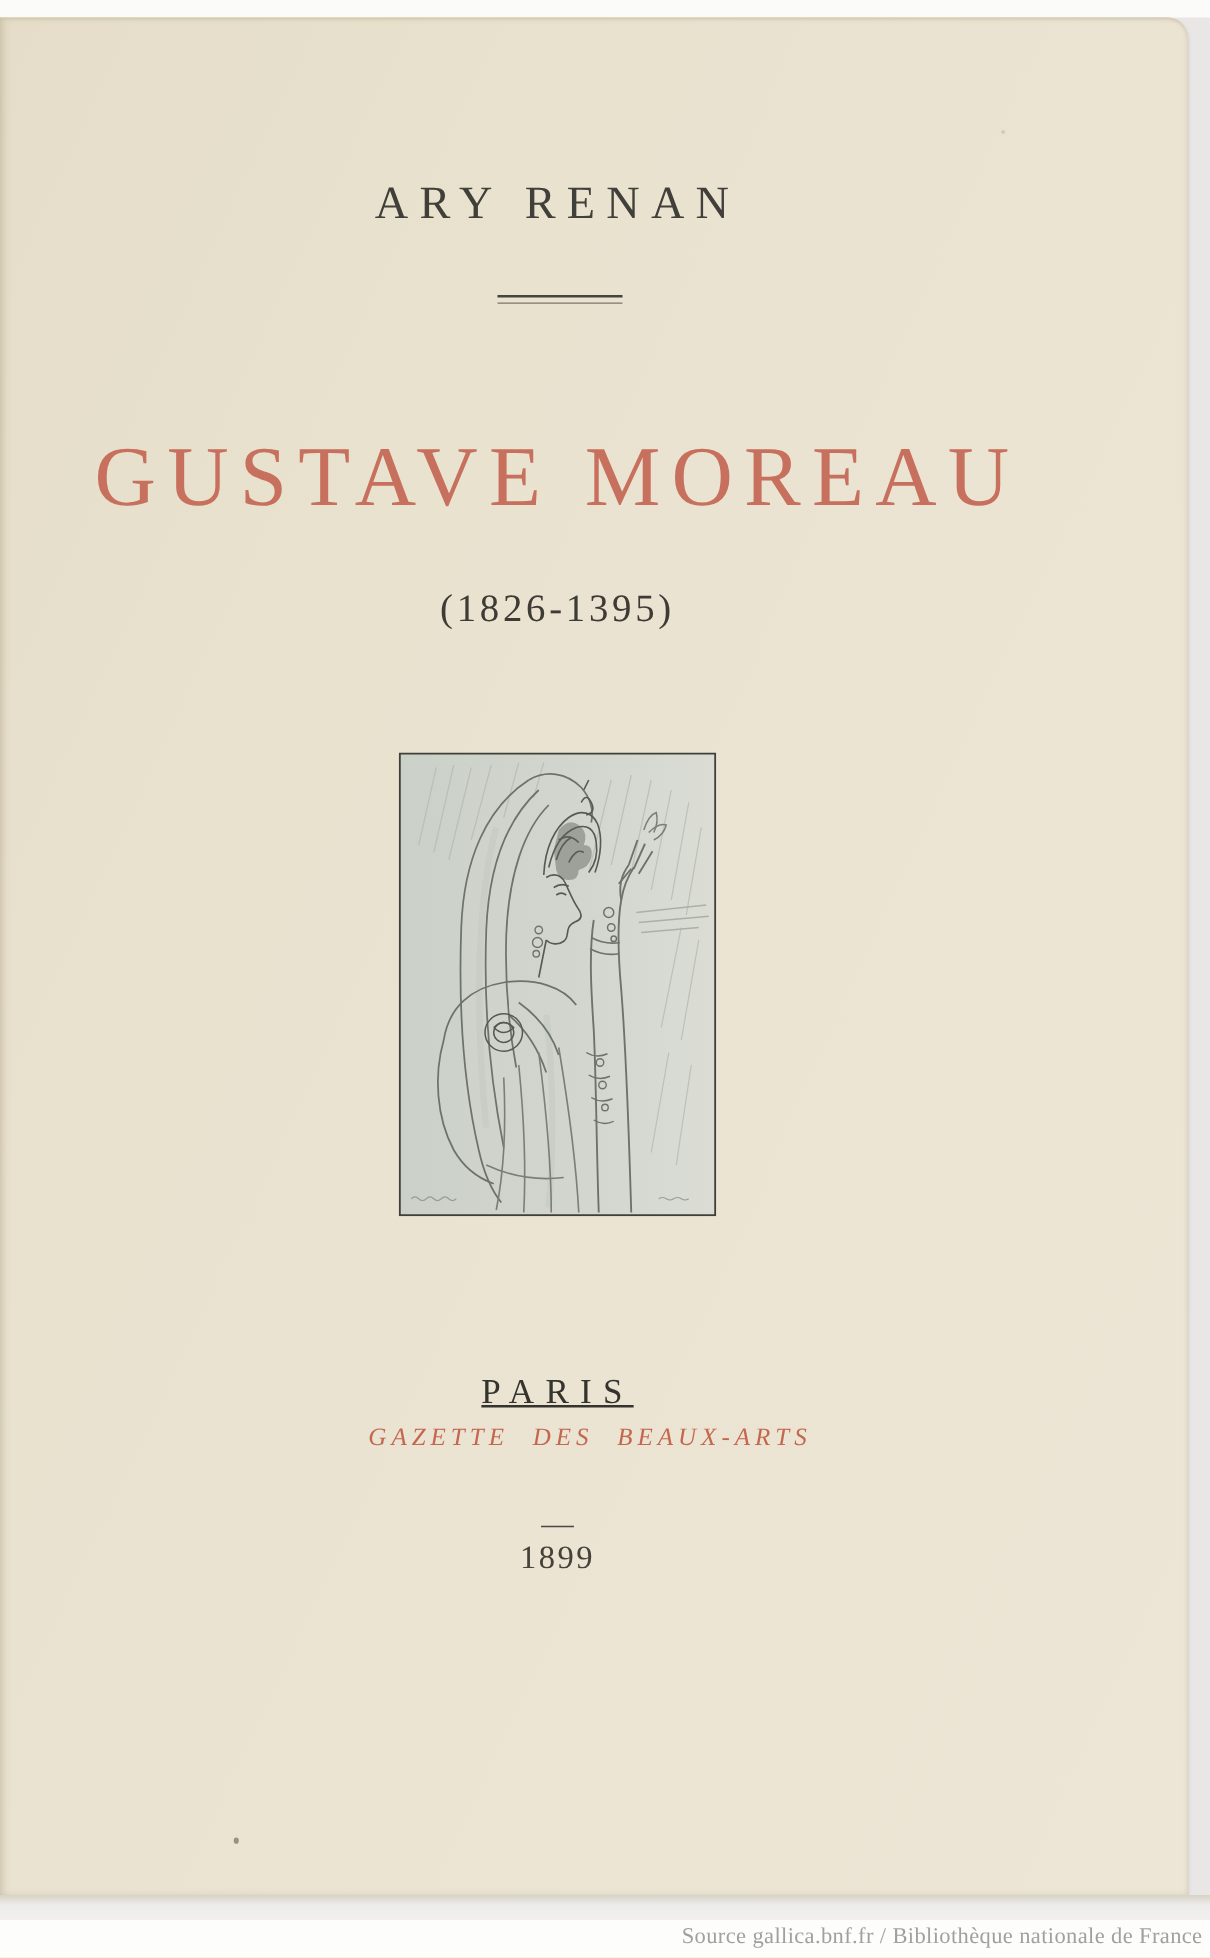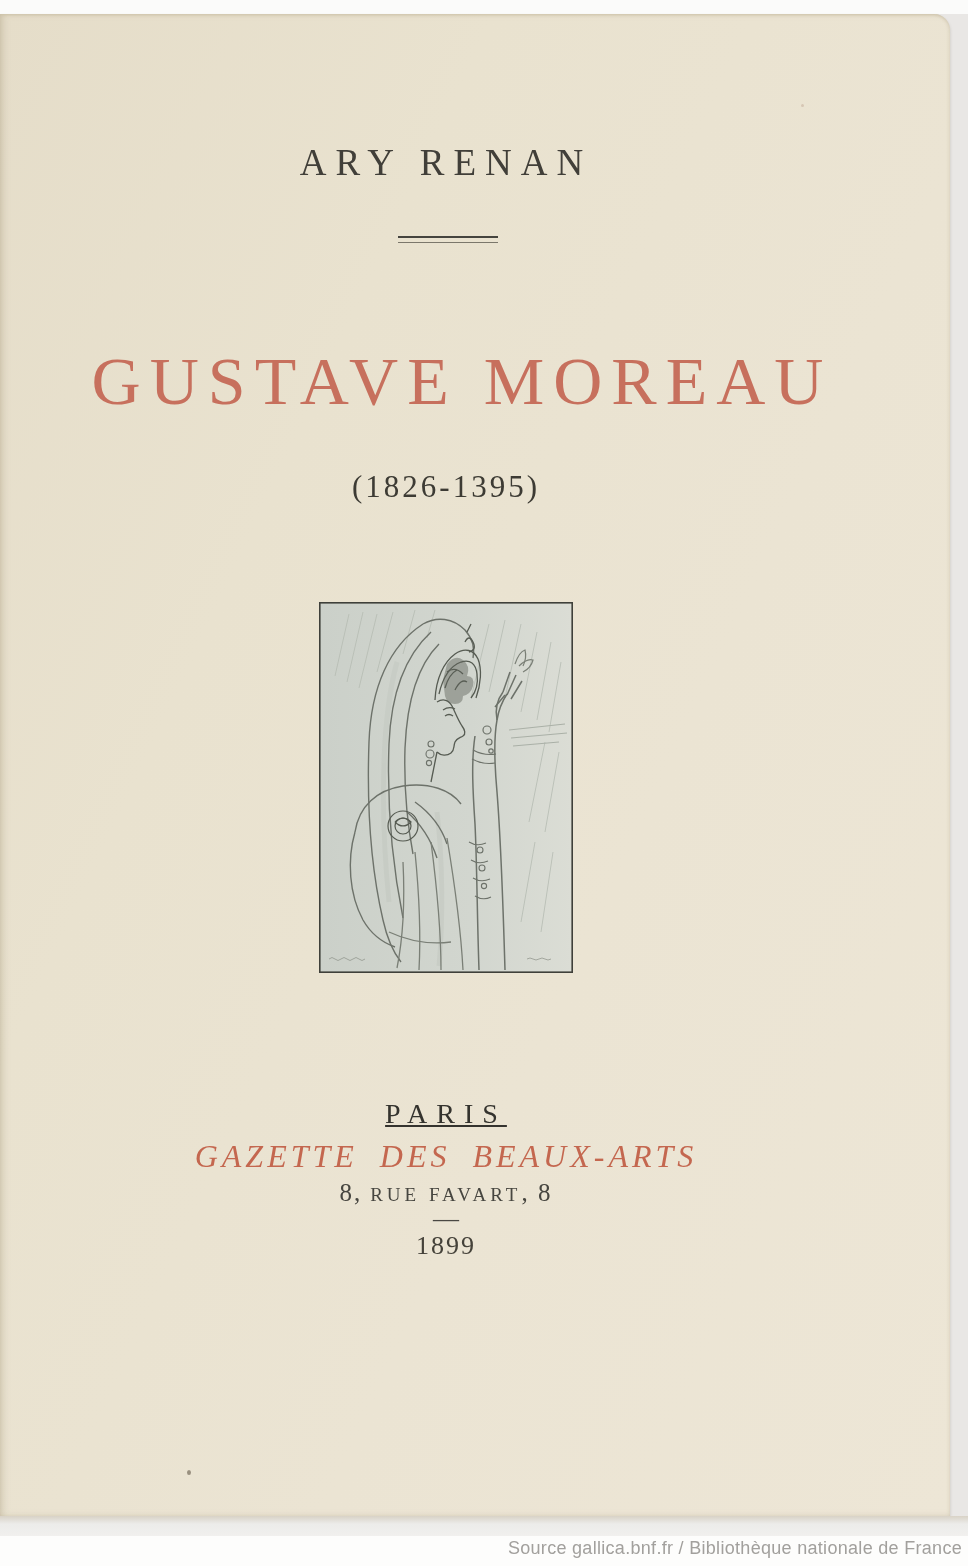--- a/index.html
+++ b/index.html
@@ -19,37 +19,37 @@
   .speck-1{left:187px;top:1456px;width:4px;height:5px;background:#847b6a;opacity:.8;}
   .speck-2{left:801px;top:90px;width:3px;height:3px;background:#cdb9a6;opacity:.7;}
 
   .content{position:absolute;left:0;top:0;width:892px;height:1566px;}
   .content > div, .content > h1{position:absolute;left:0;width:100%;
         text-align:center;margin:0;line-height:1;font-weight:400;}
 
   .author{top:144px;font-size:37px;letter-spacing:9px;color:#413f39;}
   .rule{top:236px;left:398px !important;width:100px !important;height:4px;
         border-top:2px solid #45443e;border-bottom:1px solid #7b776b;}
-  .title{top:347px;font-size:68px;letter-spacing:9px;color:#c7705d;padding-left:16px;}
+  .title{top:347px;font-size:68px;letter-spacing:9px;color:#c7705d;}
   .dates{top:471px;font-size:31px;letter-spacing:3px;color:#3d3b34;}
 
   .plate{position:absolute;left:319px;top:602px;width:254px;height:371px;}
 
   .city{top:1100px;font-size:28px;letter-spacing:9px;color:#34332e;text-decoration:underline;}
-  .publisher{top:1140px;font-size:32px;font-style:italic;letter-spacing:4px;
-             word-spacing:10px;color:#c4674f;}
+  .publisher{top:1140px;font-size:20px;font-style:italic;letter-spacing:4px;
+             word-spacing:10px;color:#c4674f;padding-left:26px;}
   .address{top:1180px;font-size:19px;letter-spacing:4px;color:#474640;}
   .address .num{font-size:25px;letter-spacing:2px;}
   .sep{top:1206px;font-size:26px;color:#4a4843;}
   .year{top:1233px;font-size:26px;letter-spacing:2px;color:#45423a;}
 
   .bottom-strip{position:absolute;left:0;top:1516px;width:968px;height:20px;
         background:linear-gradient(#d8d2c6,#ececea 40%,#f1f0ee);}
   .footer{position:absolute;left:0;top:1536px;width:968px;height:30px;background:#fdfdfc;
-        font-family:Liberation Sans, sans-serif;
+        font-family:Liberation Serif, serif;
         font-size:18px;color:#a2a09d;letter-spacing:.3px;
         text-align:right;line-height:24px;box-sizing:border-box;padding-right:6px;}
 </style>
 </head>
 <body>
 
 <div class="stage">
   <div class="top-strip"></div>
 
   <div class="page">
@@ -177,21 +177,20 @@
 
         <g stroke="#878c83" stroke-width="0.9" fill="none" opacity="0.75">
           <path d="M10 357 q3 -3 6 0 q3 3 6 0 q3 -3 6 0 q3 3 6 0 q3 -3 6 0 q3 3 6 0"></path>
           <path d="M208 357 q3 -2 6 0 q3 2 6 0 q3 -2 6 0 q3 2 6 0"></path>
         </g>
       </svg>
     </div>
 
     <div class="city">PARIS</div>
     <div class="publisher">GAZETTE DES BEAUX-ARTS</div>
-    <div class="address"><span class="num">8,</span> <span>RUE FAVART</span><span class="num">, 8</span></div>
     <div class="sep">—</div>
     <div class="year">1899</div>
   </div>
 
   <div class="bottom-strip"></div>
   <div class="footer">
     <span>Source gallica.bnf.fr / Bibliothèque nationale de France</span>
   </div>
 </div>
 

